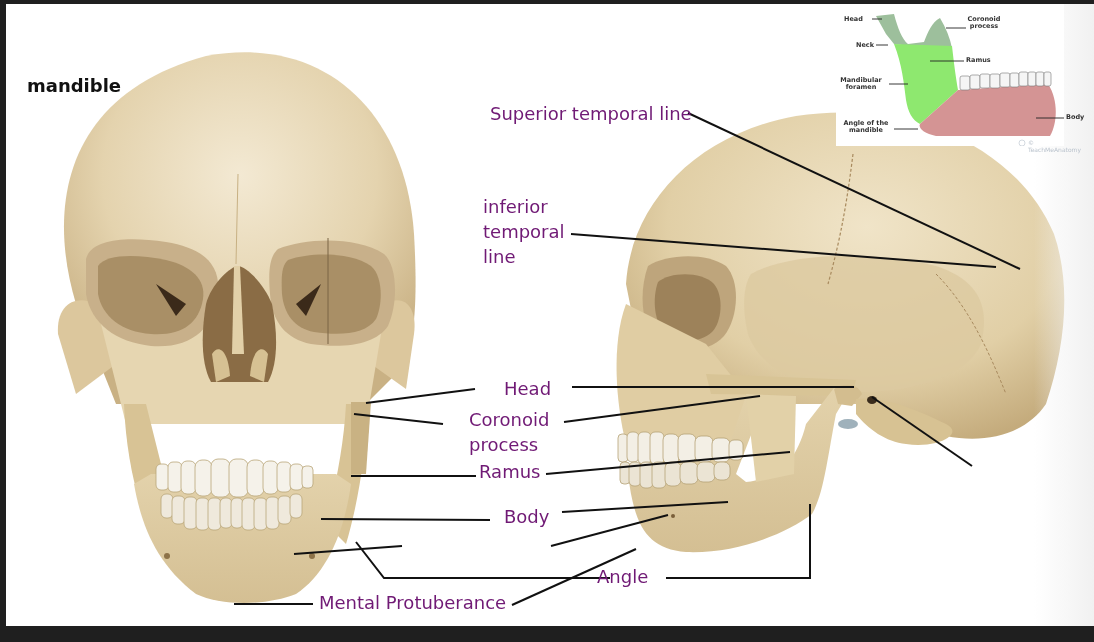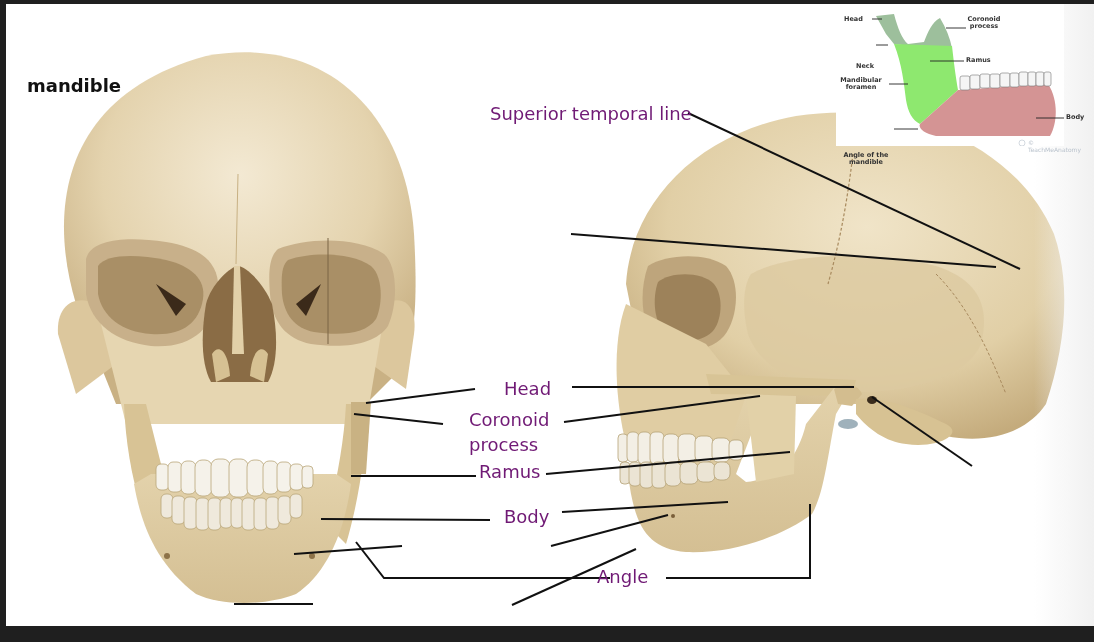--- a/index.html
+++ b/index.html
@@ -186,25 +186,27 @@
 
       <line x1="966" y1="462" x2="866" y2="393"></line>
     </g>
   </svg>
 
   <div class="slide-fade"></div>
 
   <div class="title">mandible</div>
 
   <div class="lbl" style="left:484px;top:97px;">Superior temporal line</div>
+  <div class="lbl ml" style="left:477px;top:190px;width:90px;">inferior temporal line</div>
   <div class="lbl" style="left:498px;top:372px;">Head</div>
   <div class="lbl ml" style="left:463px;top:403px;width:95px;">Coronoid process</div>
   <div class="lbl" style="left:473px;top:455px;">Ramus</div>
   <div class="lbl" style="left:498px;top:500px;">Body</div>
   <div class="lbl" style="left:591px;top:560px;">Angle</div>
+  <div class="lbl" style="left:313px;top:586px;">Mental Protuberance</div>
 
   <div class="inset">
     <svg width="228" height="142" viewBox="0 0 228 142">
 
       <path d="M40,12 L58,10 C62,25 66,35 72,40 L88,38 C92,28 96,18 104,14 C110,24 114,34 116,44 L74,42 L58,40 L50,30 Z" fill="#9dbf9c"></path>
 
       <path d="M58,40 L116,42 C118,60 120,75 122,86 L84,120 C76,116 72,108 70,96 C68,80 66,60 58,40 Z" fill="#8ee86f"></path>
 
       <path d="M122,86 L212,80 C222,95 222,118 214,132 L100,132 C88,130 82,124 84,120 Z" fill="#d49494"></path>
 
@@ -227,21 +229,21 @@
         <line x1="53" y1="80" x2="72" y2="80"></line>
         <line x1="58" y1="125" x2="82" y2="125"></line>
         <line x1="130" y1="24" x2="110" y2="24"></line>
         <line x1="128" y1="57" x2="94" y2="57"></line>
         <line x1="228" y1="114" x2="200" y2="114"></line>
       </g>
 
       <circle cx="186" cy="139" r="3" fill="none" stroke="#b9c2cc" stroke-width="0.6"></circle>
     </svg>
     <div class="inset-lbl" style="left:8px;top:12px;">Head</div>
-    <div class="inset-lbl" style="left:20px;top:38px;margin-top:21px;">Neck</div>
+    <div class="inset-lbl" style="left:20px;top:38px;">Neck</div>
     <div class="inset-lbl" style="left:0px;top:73px;width:50px;">Mandibular foramen</div>
-    <div class="inset-lbl" style="left:2px;top:116px;width:56px;margin-top:32px;">Angle of the mandible</div>
+    <div class="inset-lbl" style="left:2px;top:116px;width:56px;">Angle of the mandible</div>
     <div class="inset-lbl" style="left:126px;top:12px;width:44px;">Coronoid process</div>
     <div class="inset-lbl" style="left:130px;top:53px;">Ramus</div>
     <div class="inset-lbl" style="left:230px;top:110px;">Body</div>
     <div class="credit" style="left:192px;top:135px;">© TeachMeAnatomy</div>
   </div>
 </div>
 
 </body></html>

